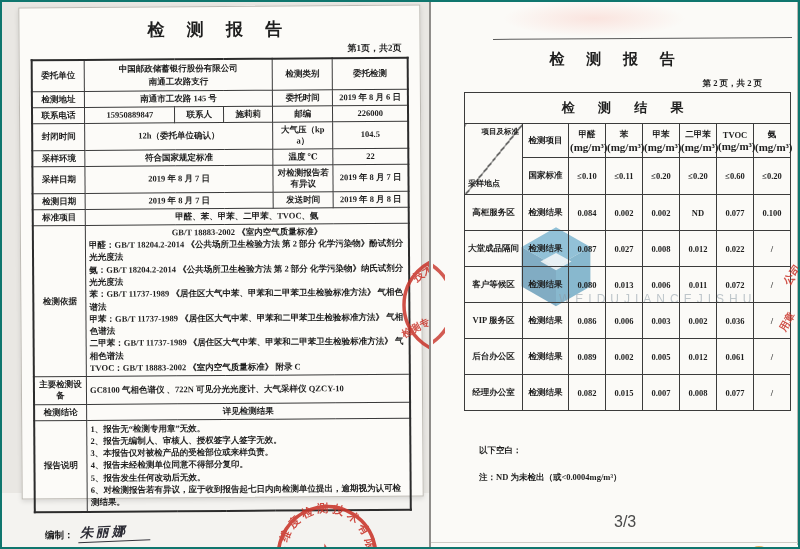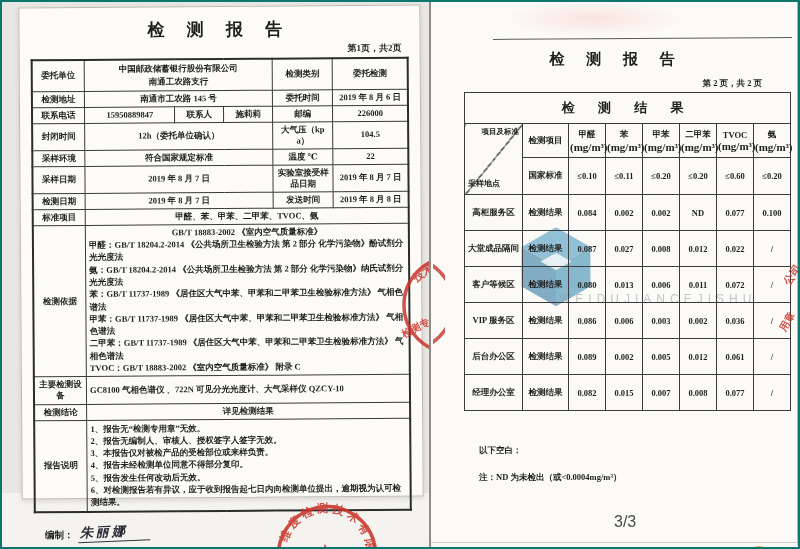--- a/index.html
+++ b/index.html
@@ -126,21 +126,21 @@
         </tr>
         <tr>
           <td>采样环境</td>
           <td colspan="3">符合国家规定标准</td>
           <td>温度 ℃</td>
           <td>22</td>
         </tr>
         <tr>
           <td>采样日期</td>
           <td colspan="3">2019 年 8 月 7 日</td>
-          <td>实验室接受样品日期</td>
+          <td>对检测报告若有异议</td>
           <td>2019 年 8 月 7 日</td>
         </tr>
         <tr>
           <td>检测日期</td>
           <td colspan="3">2019 年 8 月 7 日</td>
           <td>发送时间</td>
           <td>2019 年 8 月 8 日</td>
         </tr>
         <tr>
           <td>标准项目</td>

